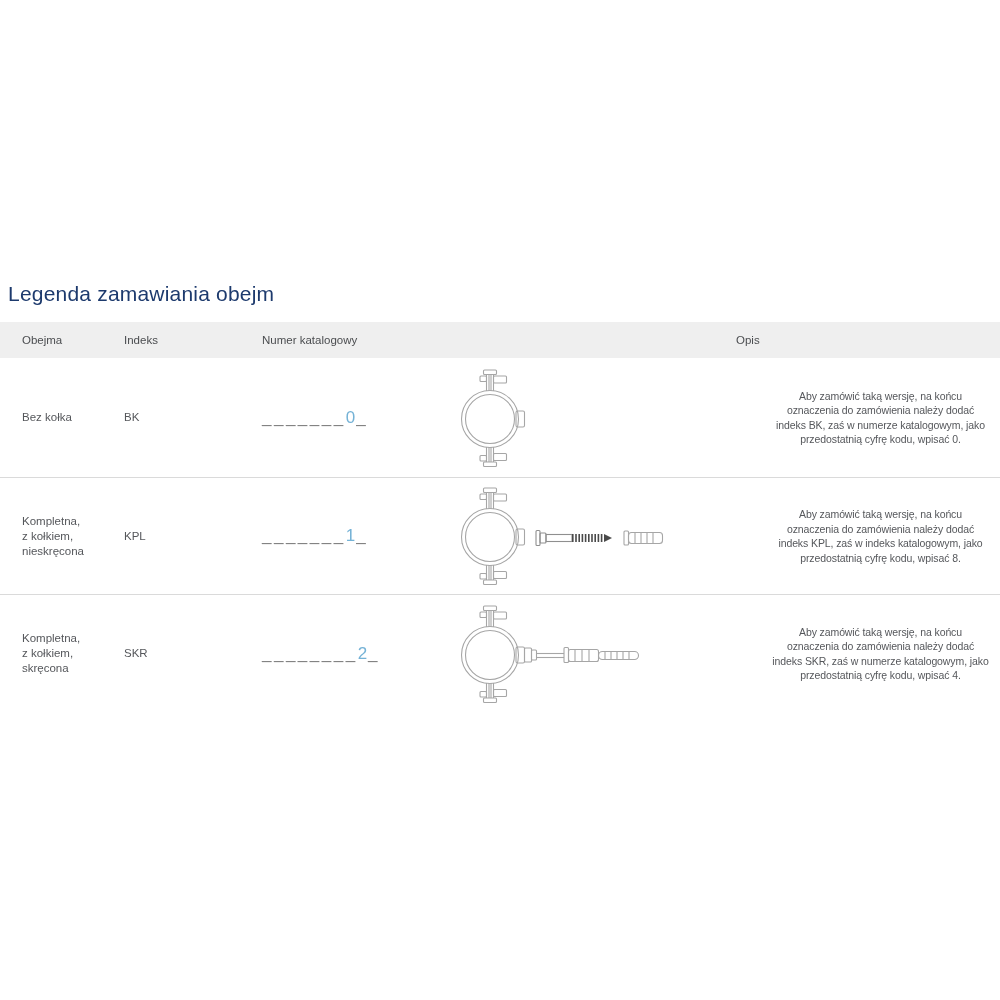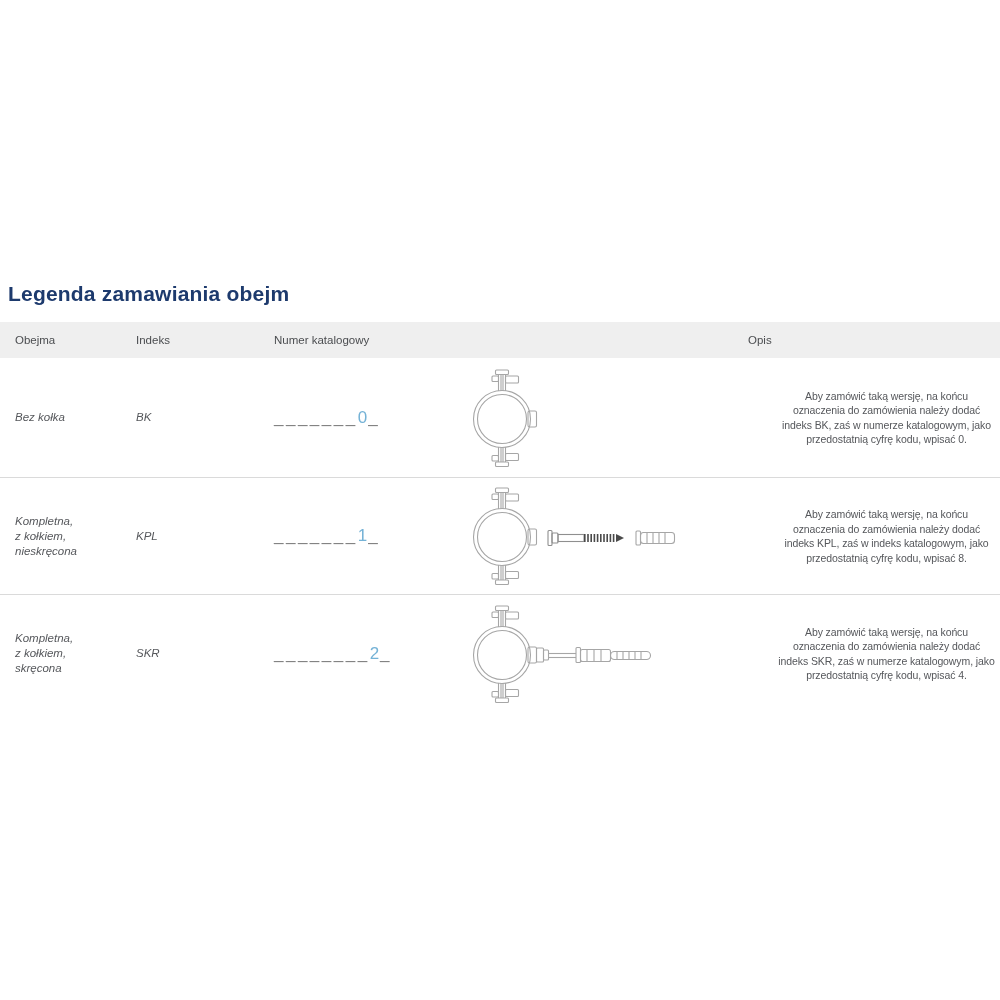--- a/index.html
+++ b/index.html
@@ -1,31 +1,31 @@
 <!DOCTYPE html>
 <html><head>
 <meta charset="utf-8">
 <style>
   * { margin:0; padding:0; box-sizing:border-box; }
   html,body { width:1000px; height:1000px; background:#ffffff; }
   body { font-family:"Liberation Sans", sans-serif; color:#55575b; }
   .page { padding-top:281px; }
-  .page-title { font-size:21px; line-height:26px; font-weight:bold; color:#1d3a6d; padding-left:8px; letter-spacing:.2px; }
+  .page-title { font-size:21px; line-height:26px; font-weight:normal; color:#1d3a6d; padding-left:8px; letter-spacing:.2px; }
   .legend-table { margin-top:15px; }
   .thead { display:flex; align-items:center; height:36px; background:#efefef; font-size:11.5px; color:#4b4d50; }
   .trow { display:flex; align-items:center; }
   .trow.bordered { border-bottom:1px solid #dadada; }
   .r1 { height:120px; } .r2 { height:117px; } .r3 { height:117px; }
-  .col-obejma { width:136px; padding-left:15px; }
+  .col-obejma { width:124px; padding-left:22px; }
   .col-indeks { width:138px; }
   .col-numer  { width:170px; }
   .col-image  { width:304px; }
   .col-opis   { flex:1; }
   .trow .col-opis { padding-left:25px; }
-  .cell-text { font-size:11.5px; line-height:15px;font-style:italic; }
+  .cell-text { font-size:11.5px; line-height:15px; }
   .catalog { font-size:17px; letter-spacing:2.5px; color:#7c7c7c; white-space:nowrap; }
   .catalog .digit { color:#74b2d6; letter-spacing:1px; }
   .opis-line { font-size:10.5px; line-height:14.5px; white-space:nowrap; letter-spacing:-0.1px; color:#55575b;text-align:center; }
   .illu { display:block; }
 </style>
 </head>
 <body>
 
 <div class="page">
 

